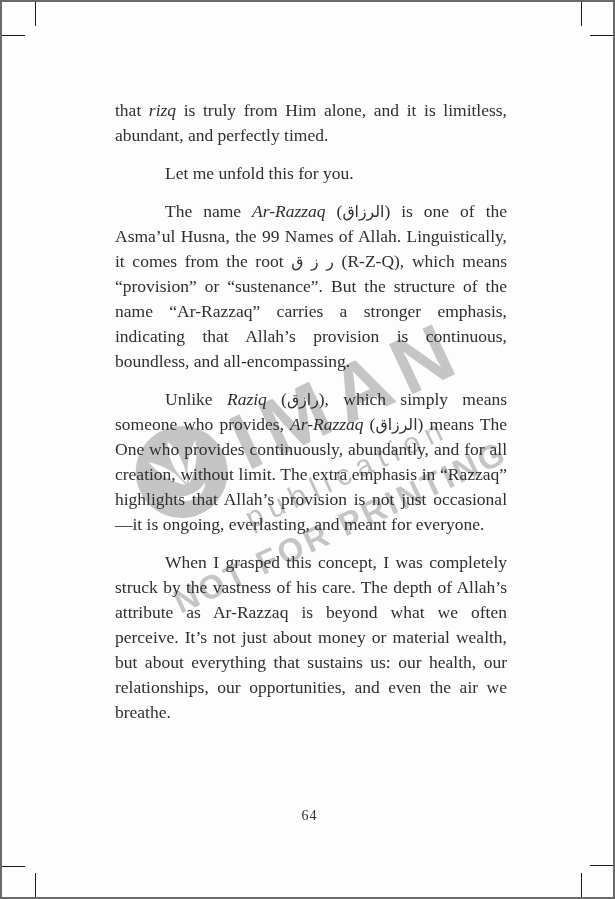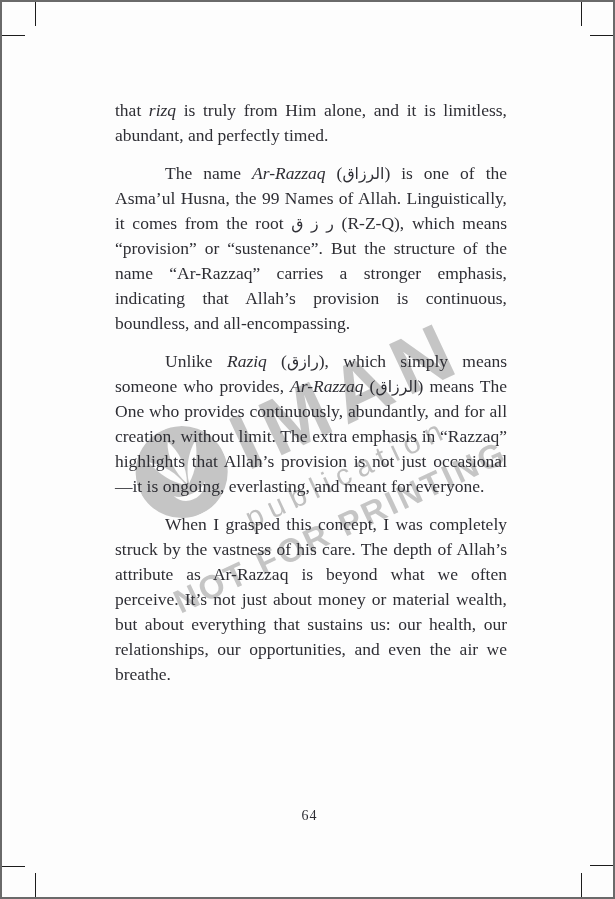--- a/index.html
+++ b/index.html
@@ -124,20 +124,21 @@
         <path d="M30 67 C37 75 59 75 66 67 C60 83 36 83 30 67 Z" fill="#fdfdfd"></path>
       </svg>
       <span class="wm-brand">IMAN</span>
     </div>
     <div class="wm-sub">publication</div>
     <div class="wm-warning">NOT FOR PRINTING</div>
   </div>
 
   <main class="text-block">
       <p class="para no-indent"><span>that </span><em>rizq</em><span> is truly from Him alone, and it is limitless, abundant, and perfectly timed.</span></p>
+      <p class="para"><span>Let me unfold this for you.</span></p>
       <p class="para"><span>The name </span><em>Ar-Razzaq</em><span> (</span><span class="arabic">الرزاق</span><span>) is one of the Asma’ul Husna, the 99 Names of Allah. Linguistically, it comes from the root </span><span class="arabic">ر ز ق</span><span> (R-Z-Q), which means “provision” or “sustenance”. But the structure of the name “Ar-Razzaq” carries a stronger emphasis, indicating that Allah’s provision is continuous, boundless, and all-encompassing.</span></p>
       <p class="para"><span>Unlike </span><em>Raziq</em><span> (</span><span class="arabic">رازق</span><span>), which simply means someone who provides, </span><em>Ar-Razzaq</em><span> (</span><span class="arabic">الرزاق</span><span>) means The One who provides continuously, abundantly, and for all creation, without limit. The extra emphasis in “Razzaq” highlights that Allah’s provision is not just occasional—it is ongoing, everlasting, and meant for everyone.</span></p>
       <p class="para"><span>When I grasped this concept, I was completely struck by the vastness of his care. The depth of Allah’s attribute as Ar-Razzaq is beyond what we often perceive. It’s not just about money or material wealth, but about everything that sustains us: our health, our relationships, our opportunities, and even the air we breathe.</span></p>
     </main>
 
   <div class="page-number">64</div>
 
 </div>
 
 </body></html>

